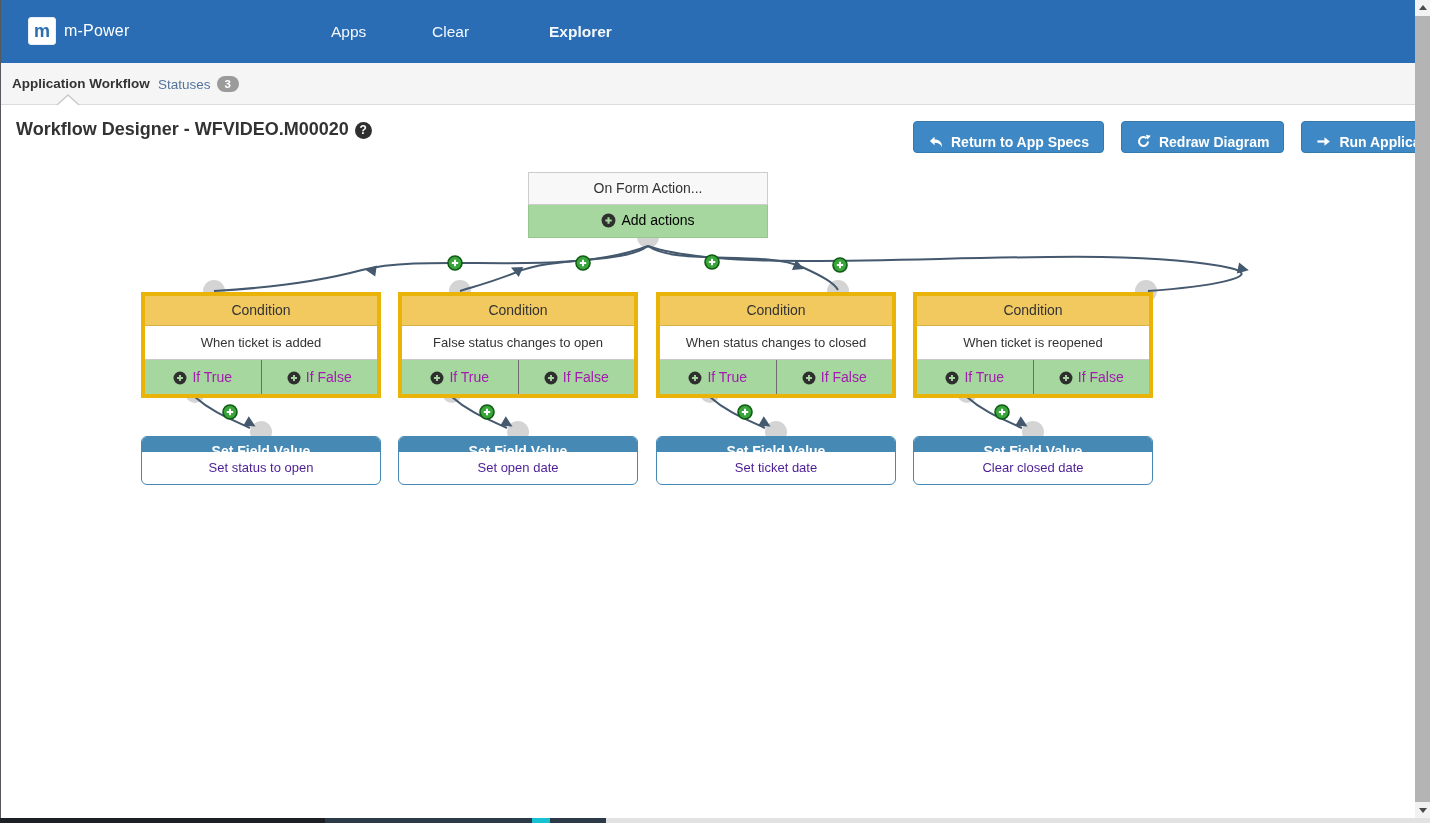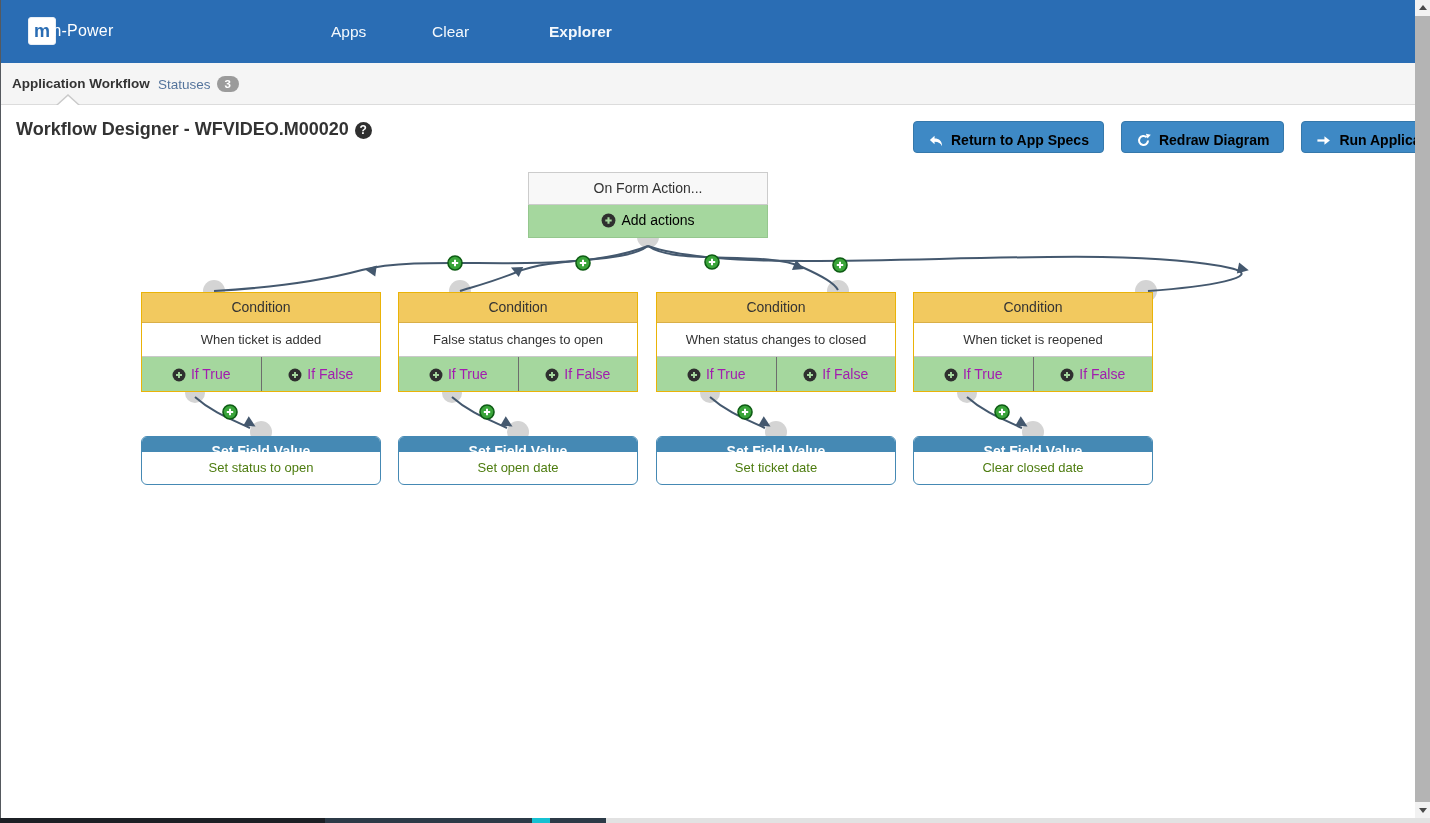--- a/index.html
+++ b/index.html
@@ -3,60 +3,60 @@
 <meta charset="utf-8">
 <style>
   * { margin:0; padding:0; box-sizing:border-box; }
   html,body { width:1430px; height:823px; overflow:hidden; }
   body { font-family:"Liberation Sans", sans-serif; background:#fff; }
   #app { position:relative; width:1430px; height:823px; background:#fff; overflow:hidden; }
 
   
   .navbar { position:absolute; left:0; top:0; width:1415px; height:63px; background:#2a6db4; z-index:10; }
   .brand-box { position:absolute; left:28px; top:17px; width:28px; height:28px; background:#fff; border:1px solid #e8eef5; border-radius:3px; color:#2a6db4; font-weight:bold; font-size:18px; text-align:center; line-height:26px; }
-  .brand-text { position:absolute; left:48px; top:22px; color:#fff; font-size:16px; font-weight:500; letter-spacing:.2px; }
+  .brand-text { position:absolute; left:64px; top:22px; color:#fff; font-size:16px; font-weight:500; letter-spacing:.2px; }
   .nav-item { position:absolute; top:23px; color:#f4f8fc; font-size:15.5px; cursor:pointer; }
   .nav-apps { left:331px; } .nav-models { left:432px; } .nav-explorer { left:549px;font-weight:bold; }
 
   
   .tabbar { position:absolute; left:0; top:63px; width:1415px; height:42px; background:#f5f5f5; border-bottom:1px solid #dcdcdc; z-index:9; }
   .tab-active { position:absolute; left:12px; top:13px; font-size:13.5px; font-weight:bold; color:#333; }
   .tab-statuses { position:absolute; left:158px; top:13px; font-size:13.5px; color:#54749c; cursor:pointer; }
   .badge { display:inline-block; margin-left:6px; background:#9b9b9b; color:#fff; font-size:11.5px; font-weight:bold; border-radius:10px; padding:2px 8px; vertical-align:1px; }
   .notch-outer { position:absolute; left:56px; bottom:-1px; width:0; height:0; border-left:12px solid transparent; border-right:12px solid transparent; border-bottom:11px solid #c9c9c9; }
   .notch-inner { position:absolute; left:58px; bottom:-1px; width:0; height:0; border-left:10px solid transparent; border-right:10px solid transparent; border-bottom:9px solid #fff; }
 
   
   .page-title { position:absolute; left:16px; top:119px; font-size:18px; font-weight:600; color:#333; }
   .help-icon { display:inline-block; width:17px; height:17px; margin-left:6px; background:#2f2f2f; border-radius:50%; color:#fff; font-size:12px; font-weight:bold; text-align:center; line-height:17px; vertical-align:1px; cursor:pointer; }
 
   .toolbar { position:absolute; left:913px; top:121px; display:flex; gap:17px; z-index:5; }
-  .btn { display:flex; align-items:flex-end; gap:8px; height:32px; padding:4px 14px; background:#3e89c5; border:1px solid #3578ab; border-radius:4px; color:#000000; font-size:14px; font-weight:bold; cursor:pointer; white-space:nowrap; font-family:"Liberation Sans", sans-serif; }
+  .btn { display:flex; align-items:flex-start; gap:8px; height:32px; padding:12px 14px; background:#3e89c5; border:1px solid #3578ab; border-radius:4px; color:#ffffff; font-size:14px; font-weight:bold; cursor:pointer; white-space:nowrap; font-family:"Liberation Sans", sans-serif; }
   .btn svg { flex:0 0 auto; }
 
   
   .diagram { position:absolute; left:0; top:0; width:1430px; height:823px; }
   svg.connectors { position:absolute; left:0; top:0; z-index:1; }
   .node { position:absolute; z-index:2; width:240px; }
 
   .root-node { left:528px; top:172px; }
   .root-header { height:33px; background:#f8f8f8; border:1px solid #ccc; text-align:center; line-height:31px; font-size:14px; color:#333; }
   .add-row { height:33px; background:#a5d79e; border:1px solid #95c78e; border-top:none; text-align:center; line-height:31px; font-size:14px; color:#000000; cursor:pointer; }
   .add-row svg, .branch svg { vertical-align:-3px; margin-right:5px; }
 
-  .cond-node { top:292px; border:1px solid #eab308; background:#fff; }
+  .cond-node { top:292px; border:4px solid #eab308; background:#fff; }
   .cond-header { height:30px; background:#f2c95f; border-bottom:1px solid #d9af48; text-align:center; line-height:29px; font-size:14px; color:#333; }
   .cond-body { height:33px; text-align:center; line-height:33px; font-size:13px; color:#333; background:#fff; }
   .cond-footer { display:flex; height:35px; border-top:1px solid #c9c9c9; }
   .branch { flex:1; background:#a5d79e; text-align:center; line-height:34px; font-size:14px; color:#a21caf; cursor:pointer; }
   .branch + .branch { border-left:1px solid #6d6d6d; }
 
   .set-node { top:436px; border:1px solid #4589b4; border-radius:6px; background:#fff; overflow:hidden; }
   .set-header { height:15px; background:#4589b4; text-align:center; line-height:29px; font-size:14px; font-weight:bold; color:#ffffff; }
-  .set-body { height:32px; text-align:center; line-height:32px; font-size:13px; color:#4d7c0f; }
+  .set-body { height:32px; text-align:center; line-height:32px; font-size:13px; color:#4c1d95; }
 
   .col1 { left:141px; } .col2 { left:398px; } .col3 { left:656px; } .col4 { left:913px; }
 
   
   .vscroll { position:absolute; right:0; top:0; width:15px; height:818px; background:#f2f2f2; z-index:20; }
   .vs-btn { position:absolute; left:0; width:15px; height:16px; background:#f2f2f2; cursor:pointer; }
   .vs-up { top:0; } .vs-down { bottom:0; }
   .vs-up::after { content:""; position:absolute; left:3.5px; top:5px; border-left:4px solid transparent; border-right:4px solid transparent; border-bottom:5px solid #4a4a4a; }
   .vs-down::after { content:""; position:absolute; left:3.5px; top:6px; border-left:4px solid transparent; border-right:4px solid transparent; border-top:5px solid #4a4a4a; }
   .vs-thumb { position:absolute; left:0; top:16px; width:15px; height:786px; background:#b4b4b4; cursor:grab; }

